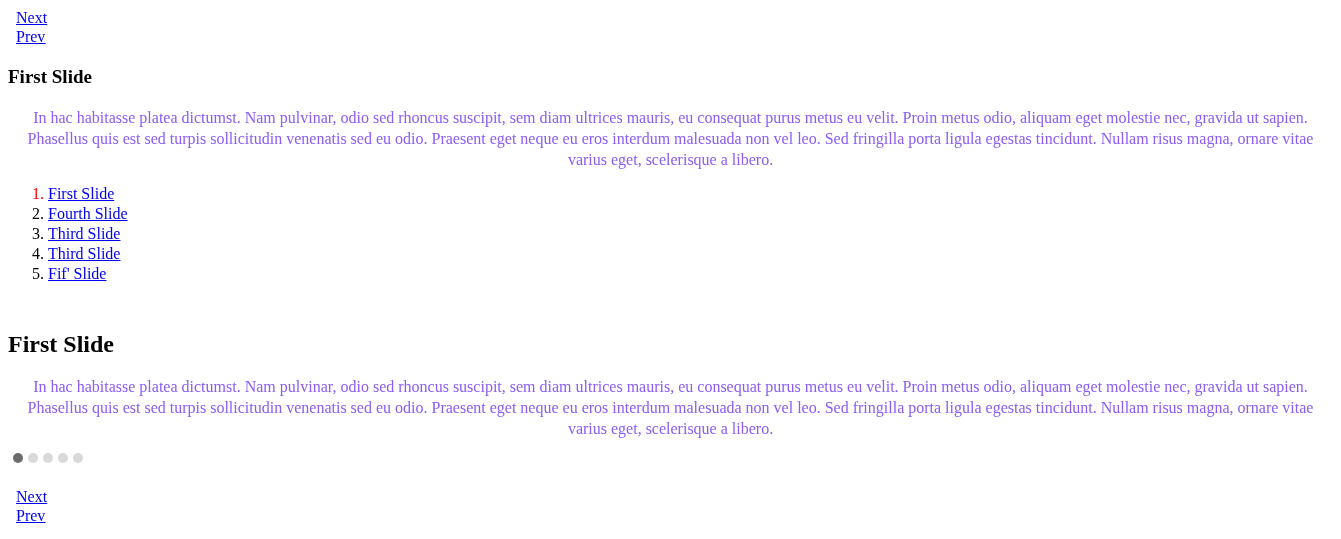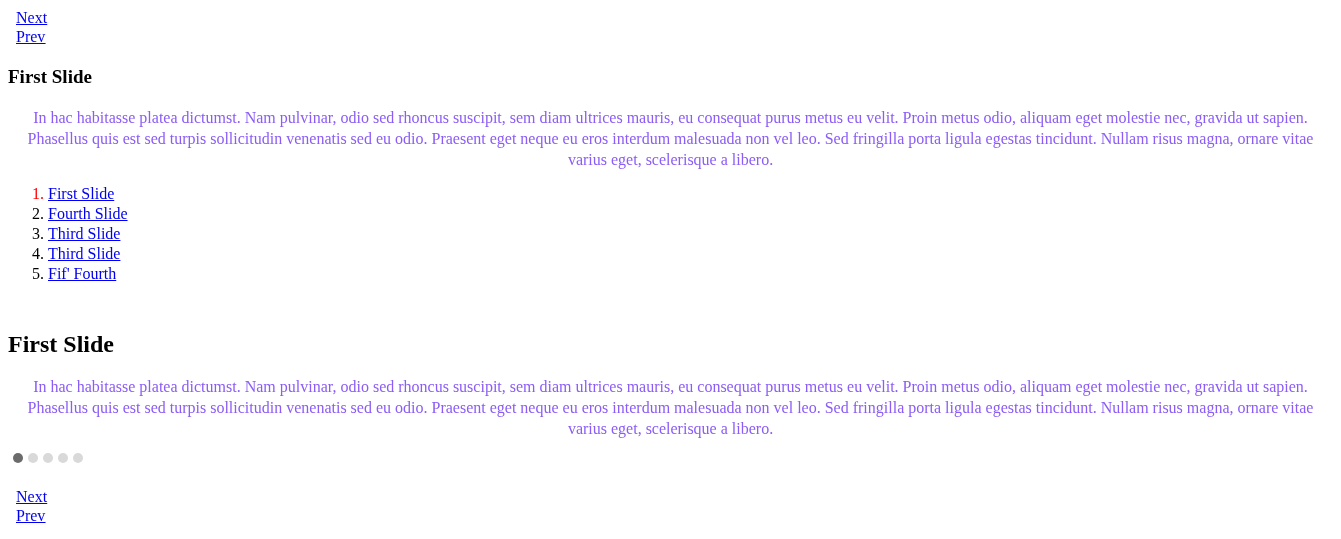--- a/index.html
+++ b/index.html
@@ -133,21 +133,21 @@
     <li>
       <a class="slide-link">Fourth Slide</a>
     </li>
     <li>
       <a class="slide-link">Third Slide</a>
     </li>
     <li>
       <a class="slide-link">Third Slide</a>
     </li>
     <li>
-      <a class="slide-link">Fif' Fourth</a>
+      <a class="slide-link">Fif' Slide</a>
     </li>
   </ol>
 
   <div class="spacer-lg"></div>
 
   <h2 class="heading-md">First Slide</h2>
 
   <p class="body-text">In hac habitasse platea dictumst. Nam pulvinar, odio sed rhoncus suscipit, sem diam ultrices mauris, eu consequat purus metus eu velit. Proin metus odio, aliquam eget molestie nec, gravida ut sapien. Phasellus quis est sed turpis sollicitudin venenatis sed eu odio. Praesent eget neque eu eros interdum malesuada non vel leo. Sed fringilla porta ligula egestas tincidunt. Nullam risus magna, ornare vitae varius eget, scelerisque a libero.</p>
 
   <ul class="dots">

